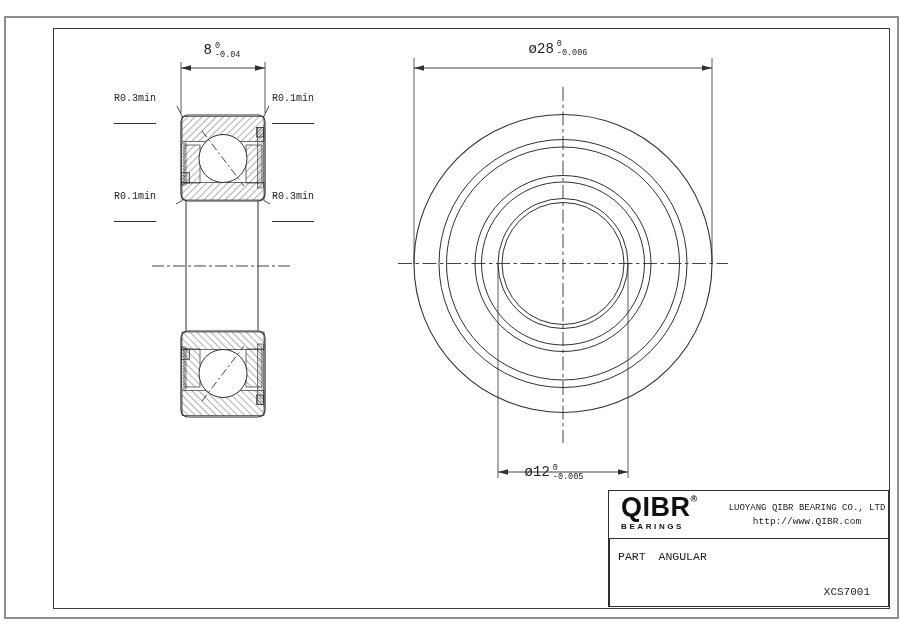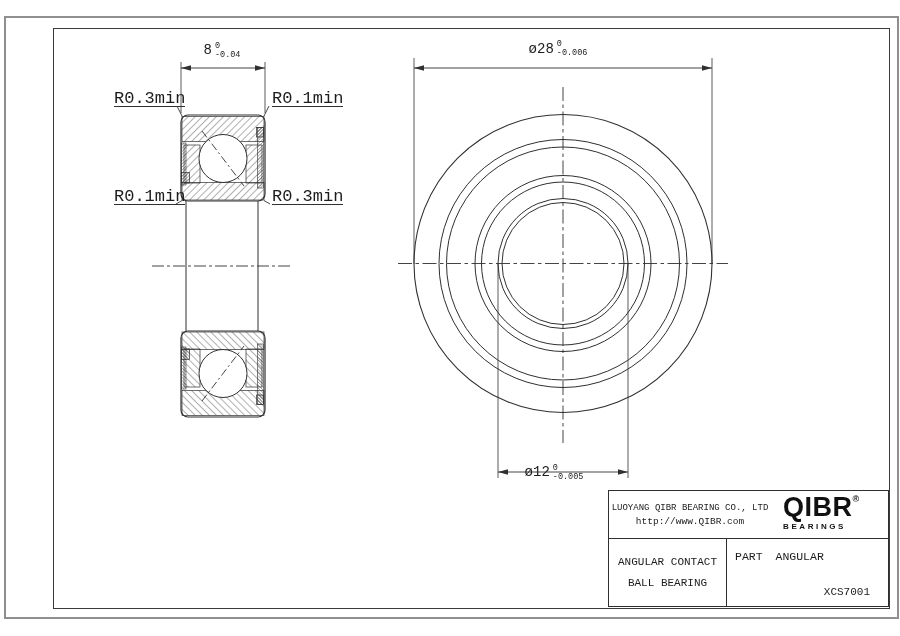--- a/index.html
+++ b/index.html
@@ -11,21 +11,21 @@
   #inner-frame{left:53px;top:28px;width:835px;height:579px;border:1.5px solid #3a3a3a;}
   
   #drawing{left:0;top:0;width:900px;height:636px;}
   
   .dim{display:flex;align-items:flex-start;justify-content:center;font-size:14px;line-height:17px;white-space:nowrap;}
   .dim .tol{display:flex;flex-direction:column;font-size:8.5px;line-height:9px;margin-left:3px;margin-top:0px;}
   #dim-width{left:192px;top:42px;width:60px;}
   #dim-outer{left:523px;top:40px;width:70px;align-items:center;}
   #dim-bore{left:519px;top:438px;width:70px;margin-top:26px;}
   
-  .rlabel{font-size:17px;line-height:13px;padding-bottom:1px;border-bottom:1px solid #303030;white-space:nowrap;text-align:center;}
+  .rlabel{font-size:10px;line-height:13px;padding-bottom:18px;border-bottom:1px solid #303030;white-space:nowrap;text-align:center;}
   #rlabel-tl{left:114px;top:92px;}
   #rlabel-tr{left:272px;top:92px;}
   #rlabel-bl{left:114px;top:190px;}
   #rlabel-br{left:272px;top:190px;}
   
   #title-block{left:608px;top:490px;width:281px;height:117px;border:1.5px solid #2f2f2f;box-sizing:border-box;
                display:flex;flex-direction:column;background:#fff;}
   #tb-row1{height:48px;border-bottom:1.5px solid #2f2f2f;box-sizing:border-box;display:flex;}
   #tb-row2{flex:1;display:flex;}
   #logo-cell{width:117px;box-sizing:border-box;padding:3px 0 0 12px;}
@@ -142,34 +142,30 @@
     </span>
   </div>
 
   <div class="abs rlabel" id="rlabel-tl">R0.3min</div>
   <div class="abs rlabel" id="rlabel-tr">R0.1min</div>
   <div class="abs rlabel" id="rlabel-bl">R0.1min</div>
   <div class="abs rlabel" id="rlabel-br">R0.3min</div>
 
   <div class="abs" id="title-block">
     <div id="tb-row1">
+      <div id="logo-cell">
+        <div id="brand"><span>QIBR</span><sup>®</sup></div>
+        <div id="brand-sub">BEARINGS</div>
+      </div>
       <div id="company-cell">
         <div id="company-name">LUOYANG QIBR BEARING CO., LTD</div>
         <div id="company-url">http://www.QIBR.com</div>
       </div>
-      <div id="logo-cell">
-        <div id="brand"><span>QIBR</span><sup>®</sup></div>
-        <div id="brand-sub">BEARINGS</div>
-      </div>
     </div>
     <div id="tb-row2">
-      <div id="product-cell">
-        <div>ANGULAR CONTACT</div>
-        <div>BALL BEARING</div>
-      </div>
       <div id="partnum-cell">
         <div id="part-number-label">PART ANGULAR</div>
         <div id="part-number-value">XCS7001</div>
       </div>
     </div>
   </div>
 
 </div>
 
 </body></html>

